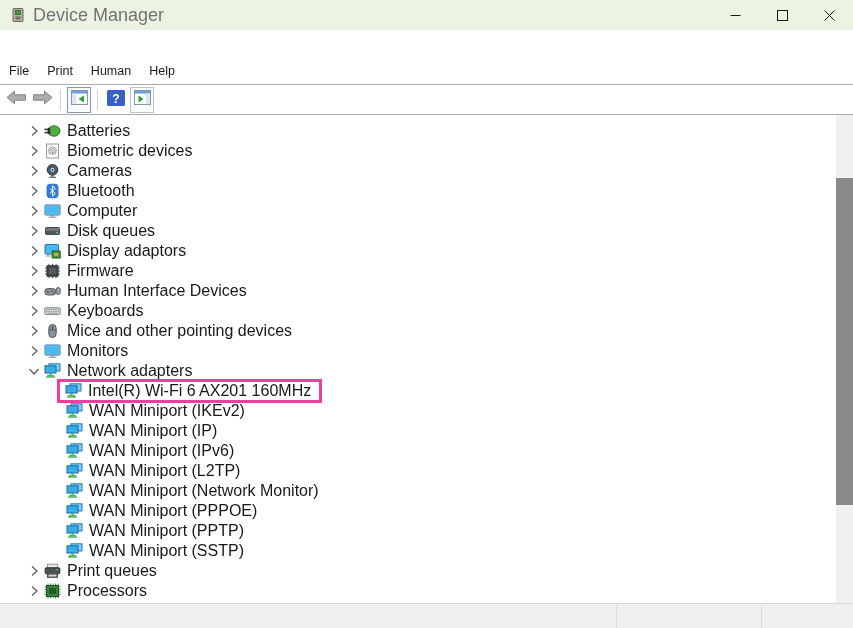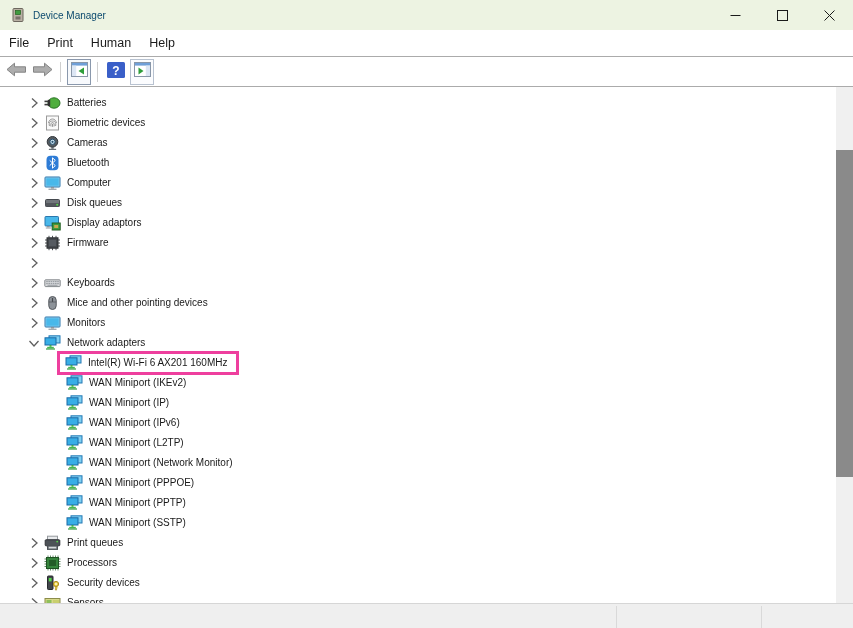--- a/index.html
+++ b/index.html
@@ -8,42 +8,42 @@
   .window {
     width:853px; height:628px; position:relative; overflow:hidden;
     background:#fff; display:flex; flex-direction:column;
   }
   
   .titlebar {
     height:30px; flex:none; background:#edf3e2; display:flex; align-items:center;
     padding-left:10px; position:relative;
   }
   .app-icon { width:16px; height:16px; margin-right:7px; display:flex; }
-  .title-text { font-size:10px; color:#0c4a6e; }
+  .title-text { font-size:18px; color:#737373; }
   .win-controls { position:absolute; right:0; top:0; height:30px; display:flex; }
   .win-btn { width:47px; height:30px; display:flex; align-items:center; justify-content:center; }
   
   .menubar {
     height:27px; flex:none; background:#fff; border-bottom:1px solid #ababab;
-    display:flex; align-items:flex-start; font-size:12.5px; color:#1b1b1b;
+    display:flex; align-items:flex-start; font-size:12.5px; color:#1b1b1b;margin-top:28px;
   }
   .menu-item { padding:0 9px; height:100%; display:flex; align-items:center; }
   
   .toolbar {
     height:30px; flex:none; background:#fff; border-bottom:1px solid #ababab;
     display:flex; align-items:center; padding-left:3px;
   }
   .tbtn { height:26px; min-width:24px; display:flex; align-items:center; justify-content:center; margin:0 1px; }
   .tbtn.boxed  { border:1px solid #8a98ac; background:#f7f9fc; }
   .tbtn.boxed2 { border:1px solid #b8c2d0; background:#fbfcfe; }
   .tsep { width:1px; height:20px; background:#cfcfcf; margin:0 5px; }
   
   .content { flex:1 1 auto; position:relative; background:#fff; overflow:hidden; }
   .tree { position:absolute; inset:0 17px 0 0; padding-top:6px; overflow:hidden; }
-  .trow { display:flex; align-items:center; height:20px; padding-left:26px; font-size:10px; color:#191919; white-space:nowrap; }
+  .trow { display:flex; align-items:center; height:20px; padding-left:26px; font-size:16px; color:#191919; white-space:nowrap; }
   .trow.child { padding-left:66px; }
   .chev { width:18px; height:16px; flex:none; display:flex; align-items:center; }
   .ticon { width:17px; height:16px; flex:none; margin-right:6px; display:flex; }
   .tlabel { line-height:16px; }
   .plain { display:flex; align-items:center; }
   .hlbox {
     display:flex; align-items:center; height:24px; position:relative; z-index:2;
     border:3px solid #ee3f9e; background:#fff;
     margin-left:-9px; padding-left:5px; padding-right:8px;justify-content:flex-end;
   }
@@ -280,20 +280,32 @@
             </span>
             <span class="tlabel">Firmware</span>
           </span>
         </div>
         <div class="trow">
           <span class="chev">
             <svg width="16" height="16" viewBox="0 0 16 16">
               <path d="M6 3.5L11 8l-5 4.5" fill="none" stroke="#5f5f5f" stroke-width="1.3"></path>
             </svg>
           </span>
+          <span class="plain">
+            <span class="ticon">
+              <svg width="17" height="16" viewBox="0 0 17 16">
+                <rect x="0.8" y="5.5" width="11" height="6.5" rx="3" fill="#8d9399" stroke="#5b6066"></rect>
+                <circle cx="3.8" cy="8.7" r="1" fill="#4e5459"></circle>
+                <circle cx="8.2" cy="8" r="0.8" fill="#4e5459"></circle>
+                <circle cx="9.8" cy="9.5" r="0.8" fill="#4e5459"></circle>
+                <rect x="12.2" y="4.5" width="4" height="7" rx="2" fill="#9aa0a6" stroke="#5b6066"></rect>
+              </svg>
+            </span>
+            <span class="tlabel">Human Interface Devices</span>
+          </span>
         </div>
         <div class="trow">
           <span class="chev">
             <svg width="16" height="16" viewBox="0 0 16 16">
               <path d="M6 3.5L11 8l-5 4.5" fill="none" stroke="#5f5f5f" stroke-width="1.3"></path>
             </svg>
           </span>
           <span class="plain">
             <span class="ticon">
               <svg width="17" height="16" viewBox="0 0 17 16">

